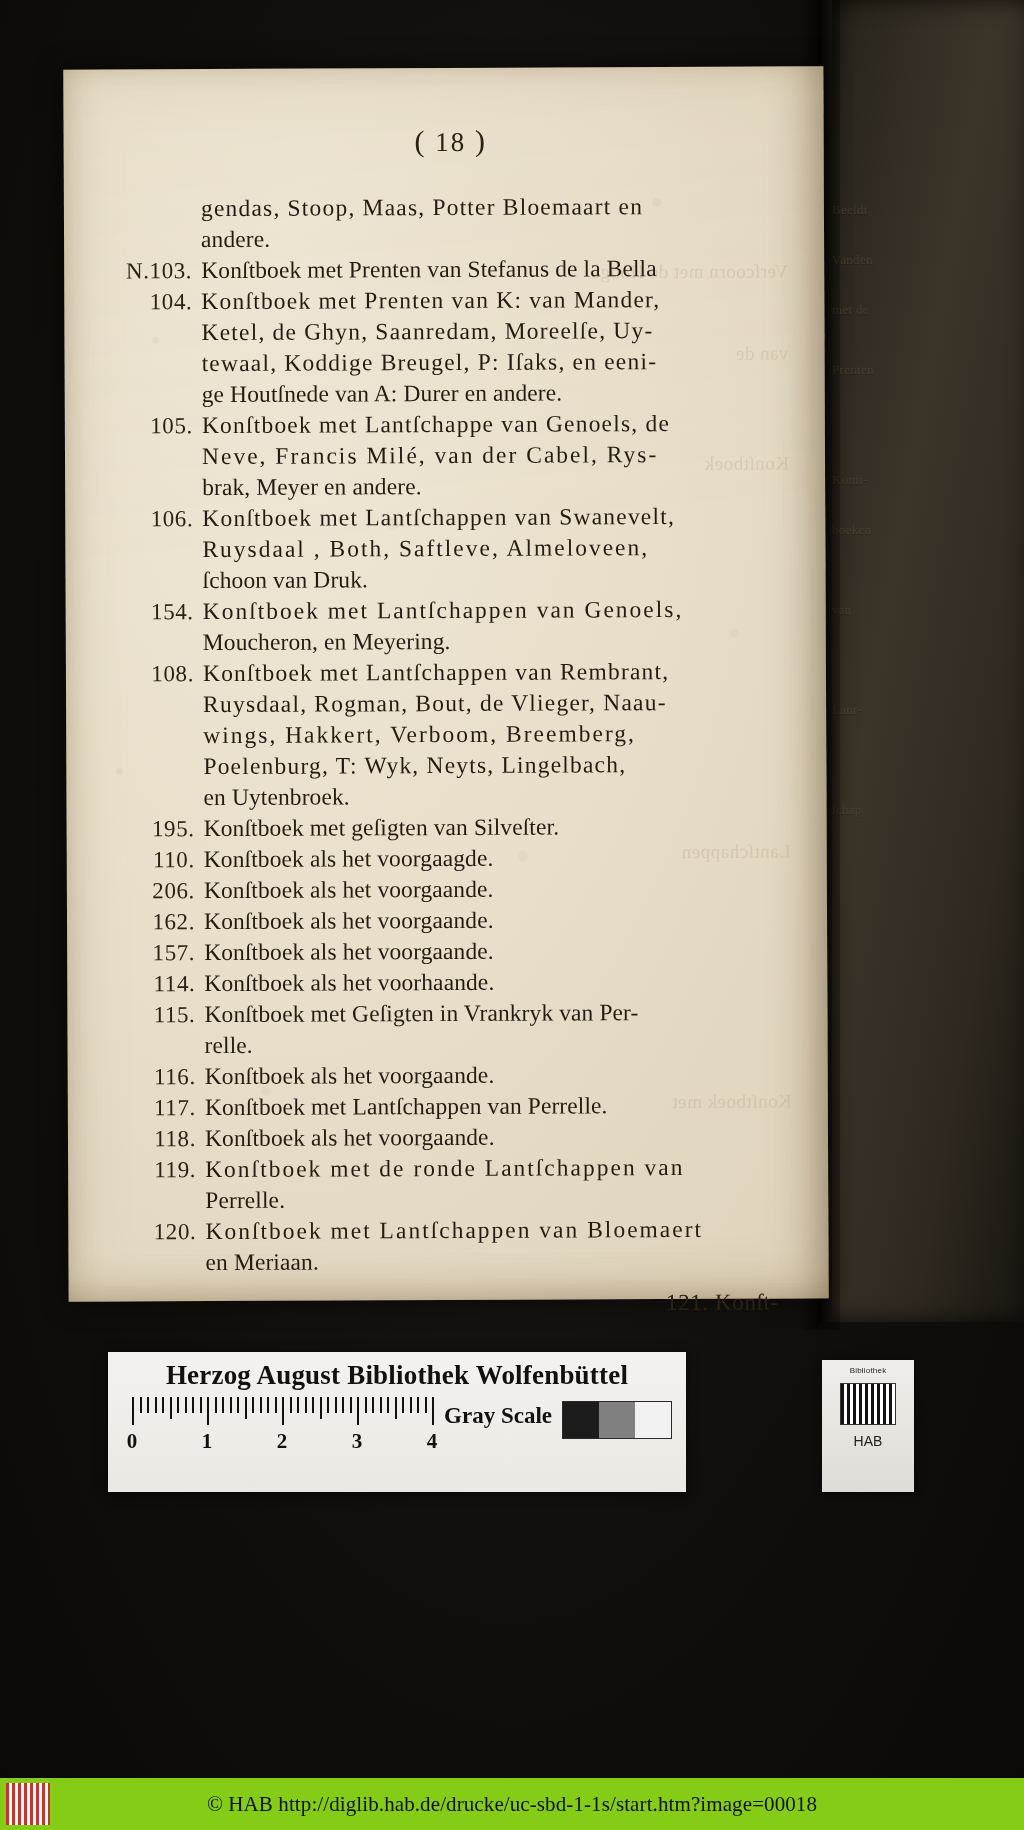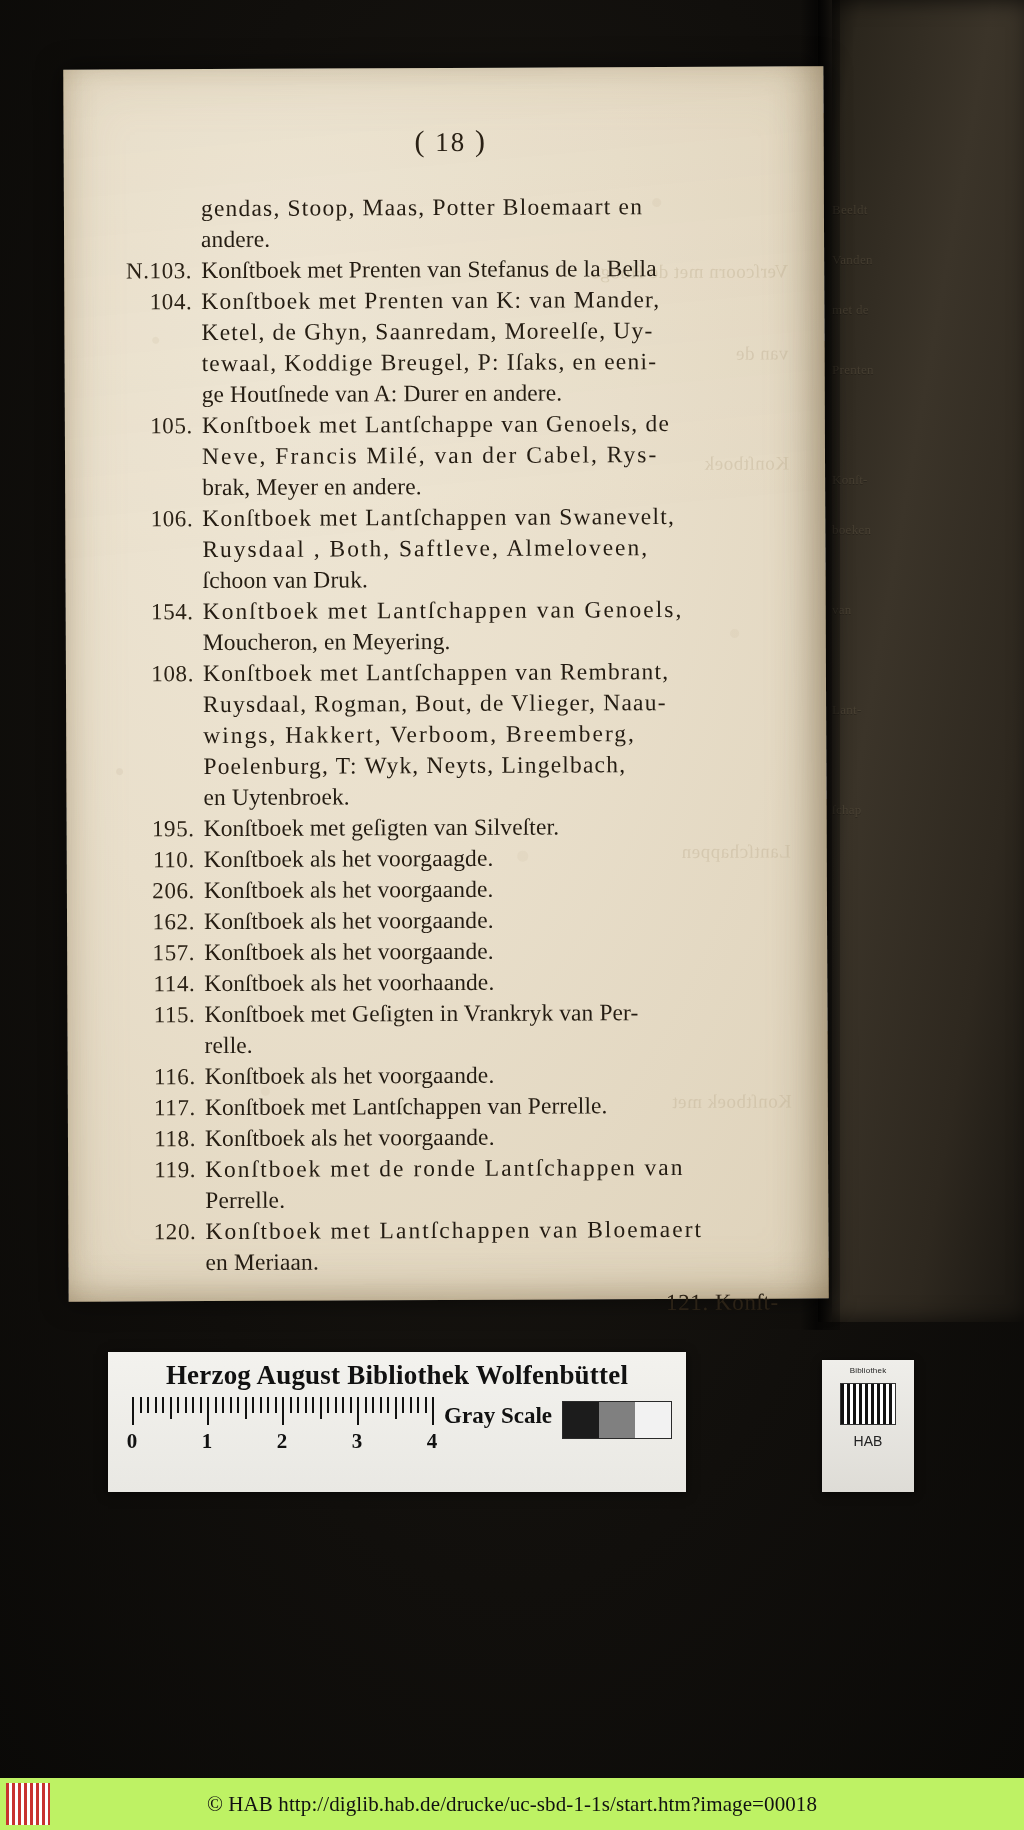--- a/index.html
+++ b/index.html
@@ -134,21 +134,21 @@
   .side-card .sc-t{font-size:8px;color:#222;text-align:center;padding-top:6px;
     font-family:"Liberation Sans", sans-serif;letter-spacing:.2px;}
   .side-card .sc-box{margin:8px auto 0 auto;width:54px;height:40px;border:1px solid #333;
     background:repeating-linear-gradient(90deg,#111 0 3px,#fff 3px 6px);}
   .side-card .sc-b{font-size:14px;color:#222;text-align:center;padding-top:8px;
     font-family:"Liberation Sans", sans-serif;}
 
   
   .footer{
     position:absolute;left:0;bottom:0;width:1024px;height:52px;
-    background:#bef264;display:flex;align-items:center;
+    background:#84cc16;display:flex;align-items:center;
   }
   .footer-bars{
     width:44px;height:42px;margin-left:6px;
     background:repeating-linear-gradient(90deg,#c8322f 0 3px,#ffffff 3px 6px);
   }
   .footer-text{
     flex:1;text-align:center;font-family:"Liberation Serif", serif;
     font-size:21px;color:#111;letter-spacing:.1px;
     padding-right:50px;
   }

